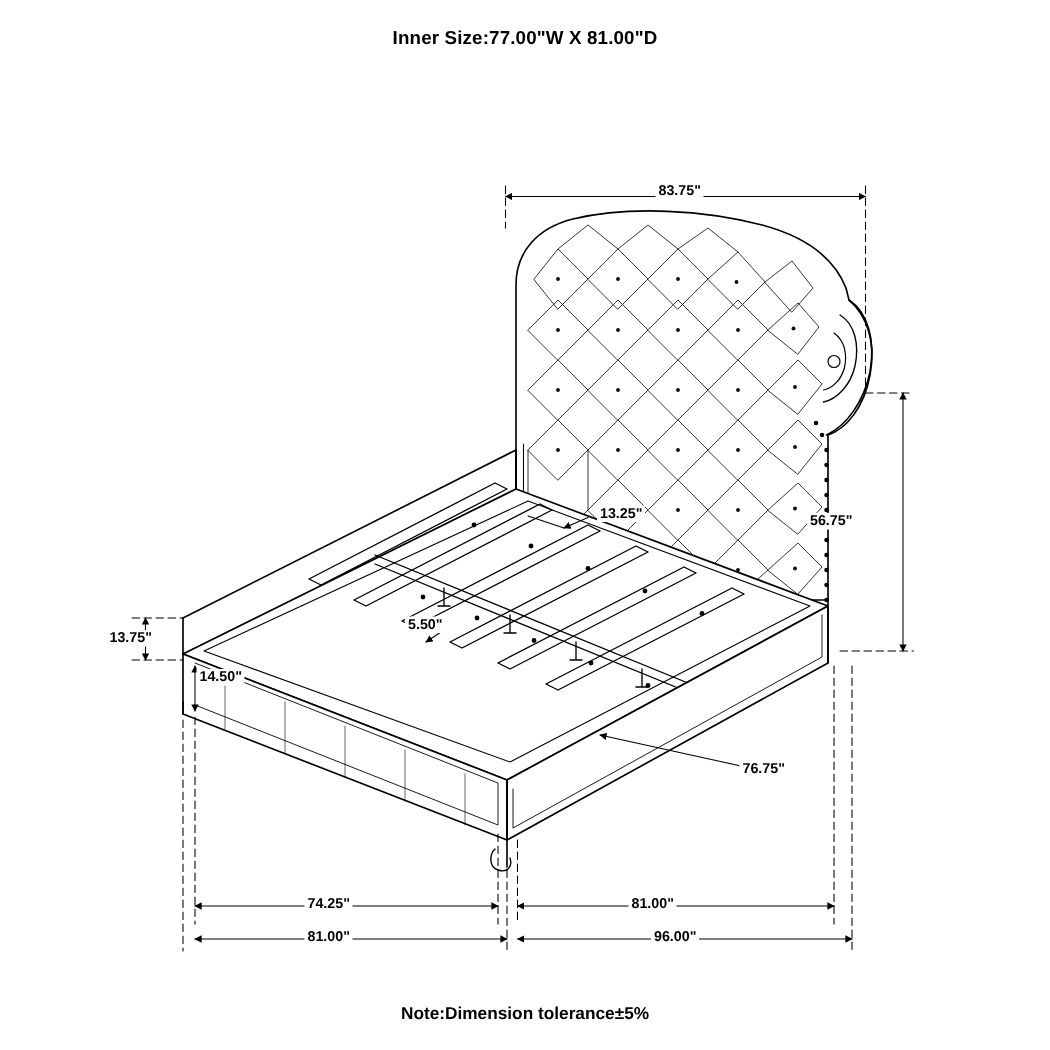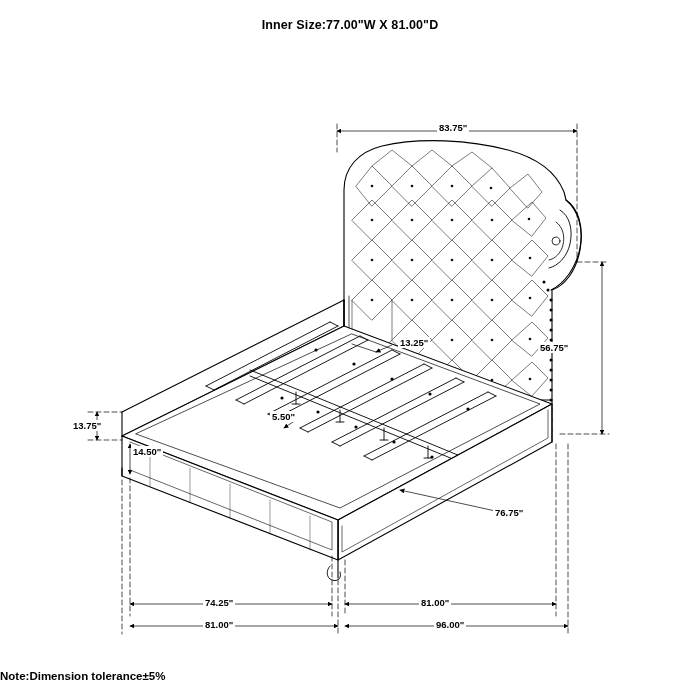--- a/index.html
+++ b/index.html
@@ -28,21 +28,21 @@
     text-align: center;
     font-size: 12.5px;
     font-weight: bold;
     letter-spacing: 0.1px;
   }
   .footnote {
     position: absolute;
     bottom: 18px;
     left: 0;
     width: 700px;
-    text-align: left;
+    text-align: center;
     font-size: 11.5px;
     font-weight: bold;
     margin-top: 32px;
   }
   .diagram {
     position: absolute;
     left: 0;
     top: 0;
     width: 700px;
     height: 700px;

